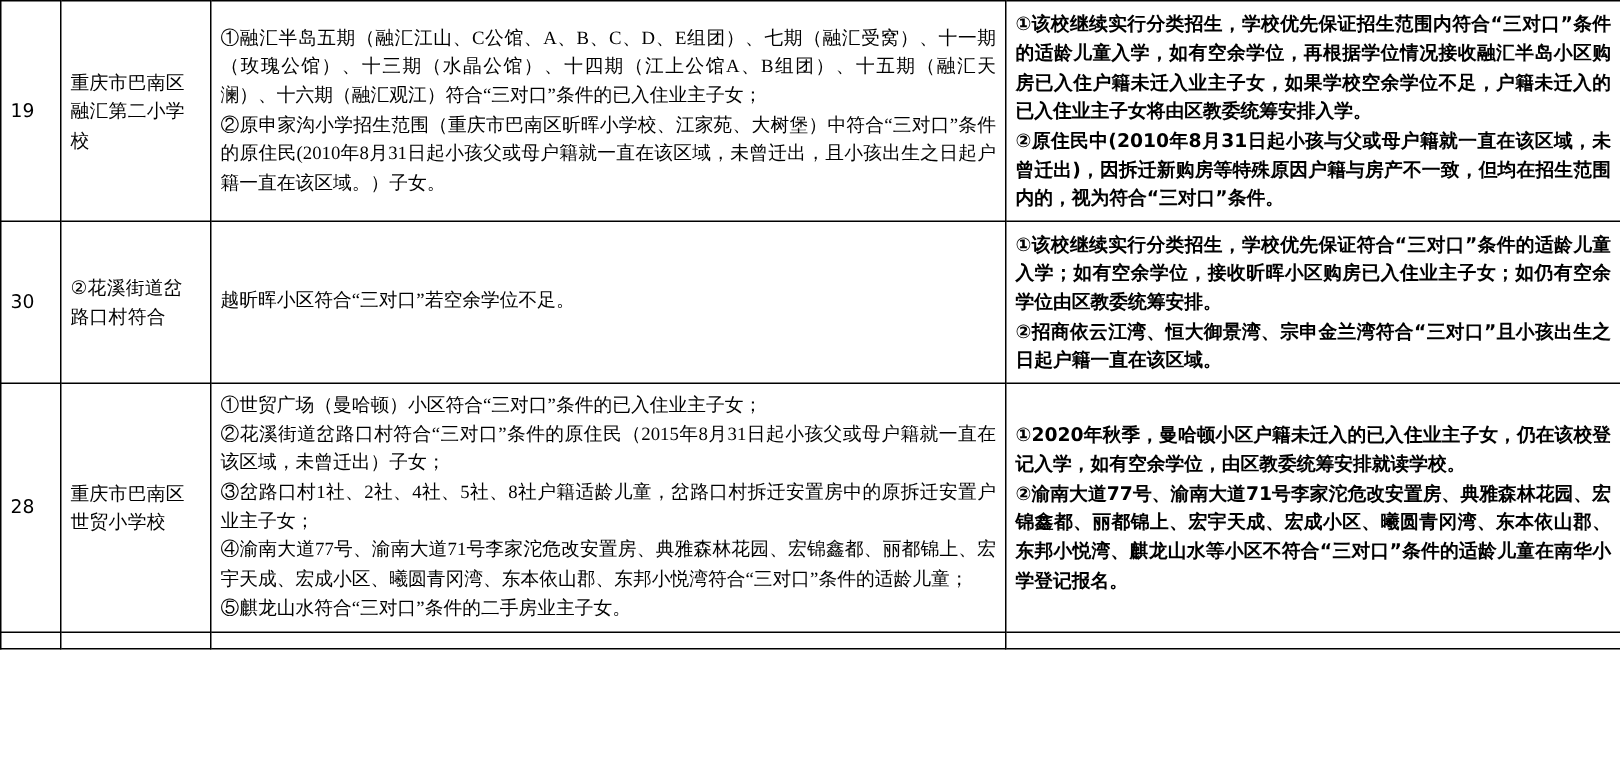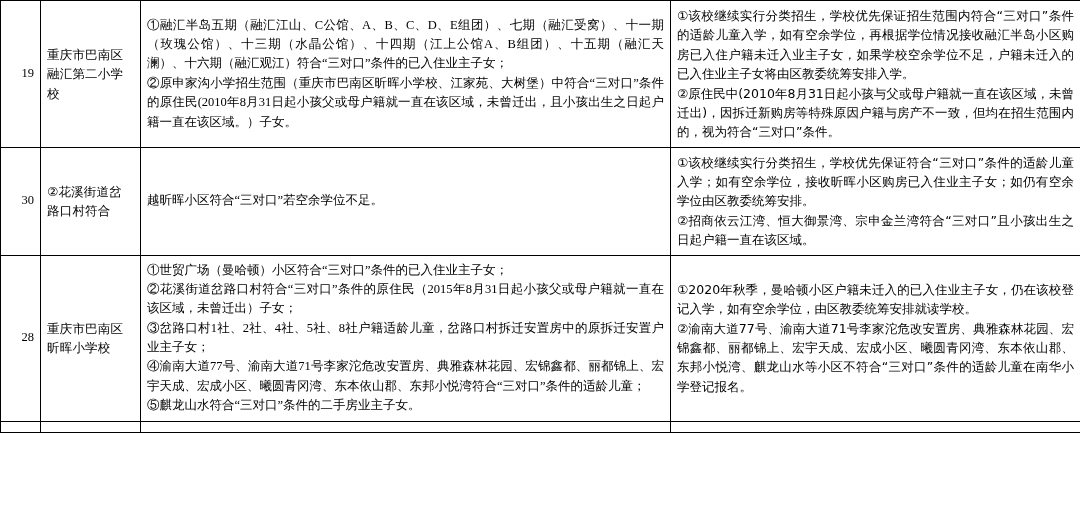--- a/index.html
+++ b/index.html
@@ -30,42 +30,42 @@
   table.school-table td {
     border: 1px solid #000000;
     vertical-align: middle;
     padding: 5px 6px;
     font-size: 12.5px;
     line-height: 1.55;
     box-sizing: border-box;
   }
   td.col-num {
     width: 40px;
-    text-align: right;
+    text-align: left;
     font-size: 15px;
     vertical-align: middle;
-    font-family: Liberation Serif, serif;
   }
   td.col-school {
     width: 100px;
     font-size: 13px;
     line-height: 1.6;
     vertical-align: middle;
     letter-spacing: 0.2px;
   }
   td.col-range {
     width: 530px;
     text-align: left;
     vertical-align: middle;
     font-family: Liberation Serif, serif;
   }
   td.col-note {
     width: 410px;
     text-align: left;
     vertical-align: middle;
+    font-weight: bold;
   }
   .para {
     margin: 0;
     text-align: justify;
     text-justify: inter-ideograph;
   }
 </style>
 </head>
 <body>
 
@@ -111,21 +111,21 @@
           <p class="para">①该校继续实行分类招生，学校优先保证符合“三对口”条件的适龄儿童入学；如有空余学位，接收昕晖小区购房已入住业主子女；如仍有空余学位由区教委统筹安排。</p>
           <p class="para">②招商依云江湾、恒大御景湾、宗申金兰湾符合“三对口”且小孩出生之日起户籍一直在该区域。</p>
         </td>
       </tr>
 
       <tr>
         <td class="col-num">
           <span>28</span>
         </td>
         <td class="col-school">
-          <span>重庆市巴南区昕晖小学校</span>
+          <span>重庆市巴南区世贸小学校</span>
         </td>
         <td class="col-range">
           <p class="para">①世贸广场（曼哈顿）小区符合“三对口”条件的已入住业主子女；</p>
           <p class="para">②花溪街道岔路口村符合“三对口”条件的原住民（2015年8月31日起小孩父或母户籍就一直在该区域，未曾迁出）子女；</p>
           <p class="para">③岔路口村1社、2社、4社、5社、8社户籍适龄儿童，岔路口村拆迁安置房中的原拆迁安置户业主子女；</p>
           <p class="para">④渝南大道77号、渝南大道71号李家沱危改安置房、典雅森林花园、宏锦鑫都、丽都锦上、宏宇天成、宏成小区、曦圆青冈湾、东本依山郡、东邦小悦湾符合“三对口”条件的适龄儿童；</p>
           <p class="para">⑤麒龙山水符合“三对口”条件的二手房业主子女。</p>
         </td>
         <td class="col-note">
           <p class="para">①2020年秋季，曼哈顿小区户籍未迁入的已入住业主子女，仍在该校登记入学，如有空余学位，由区教委统筹安排就读学校。</p>

